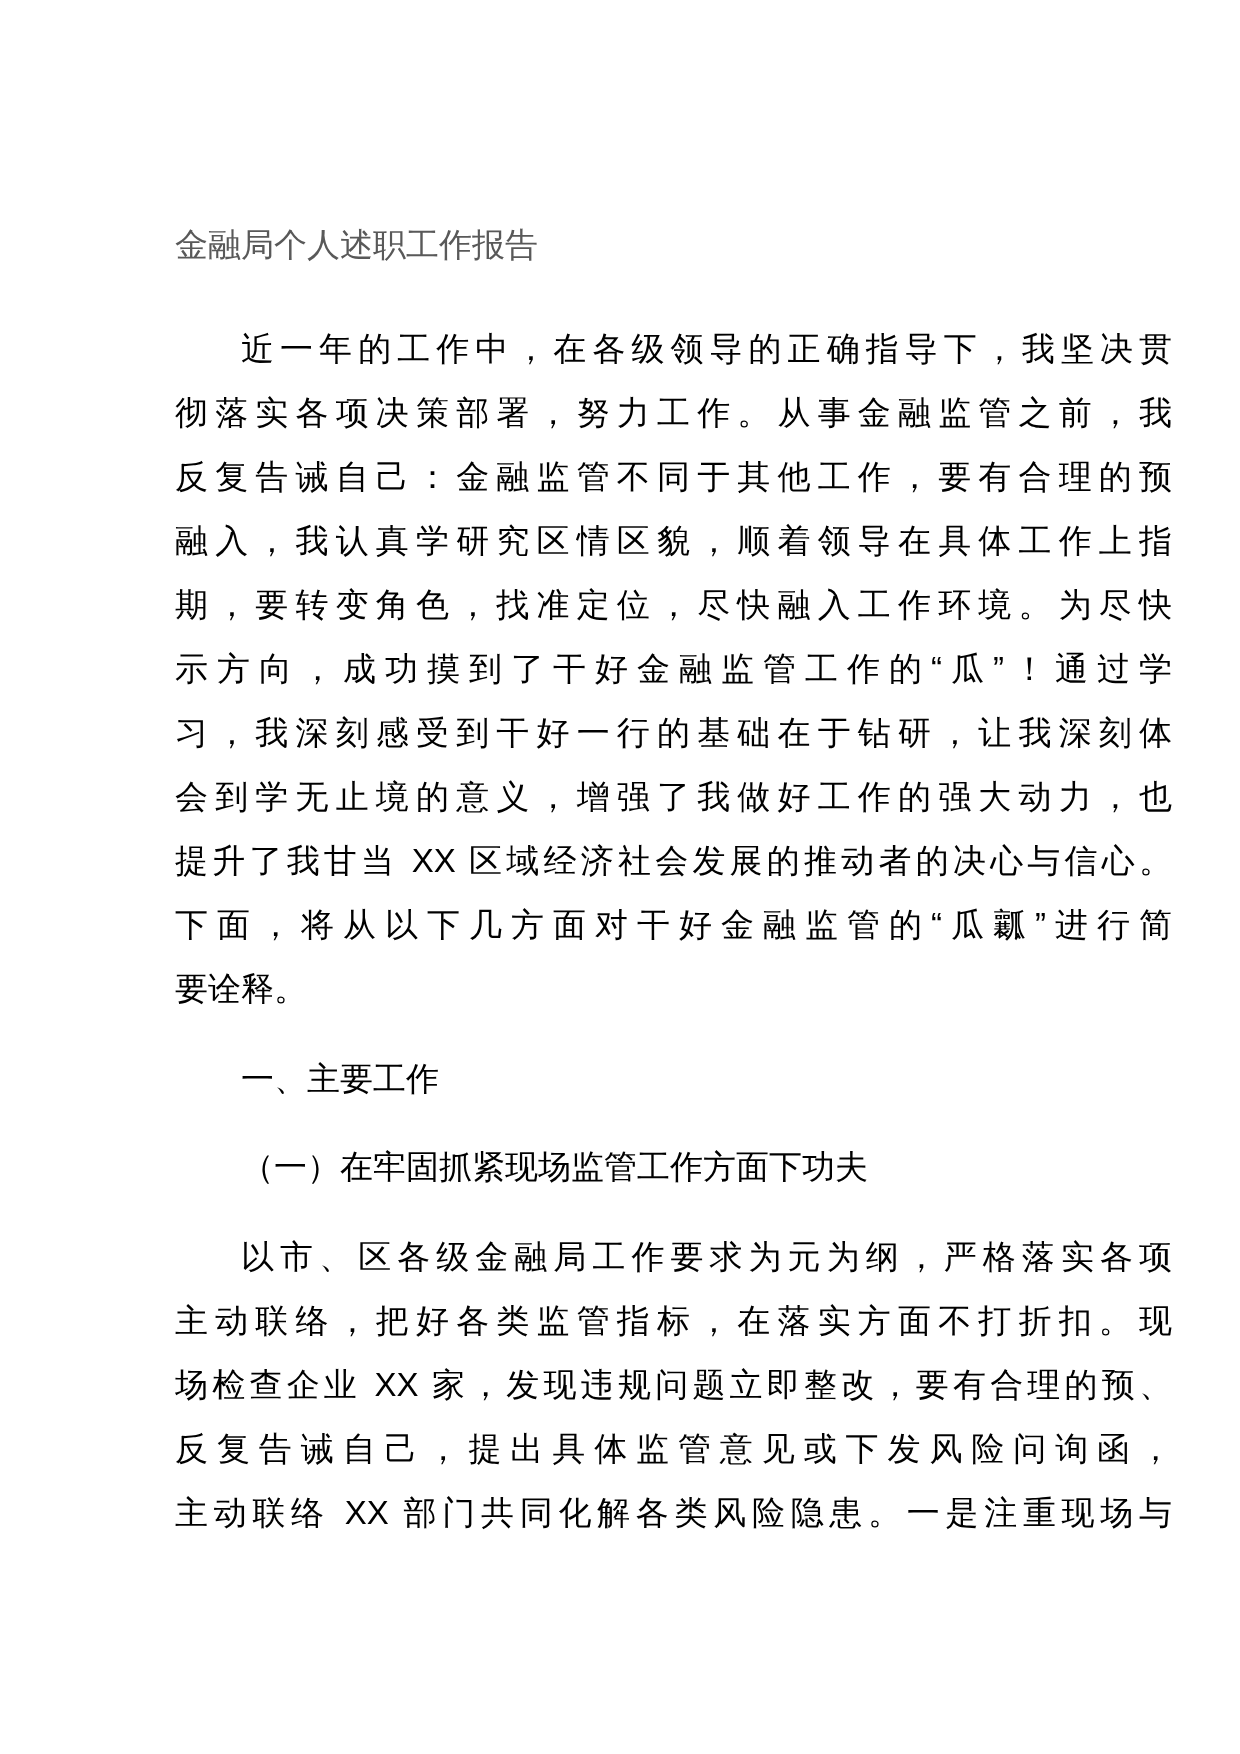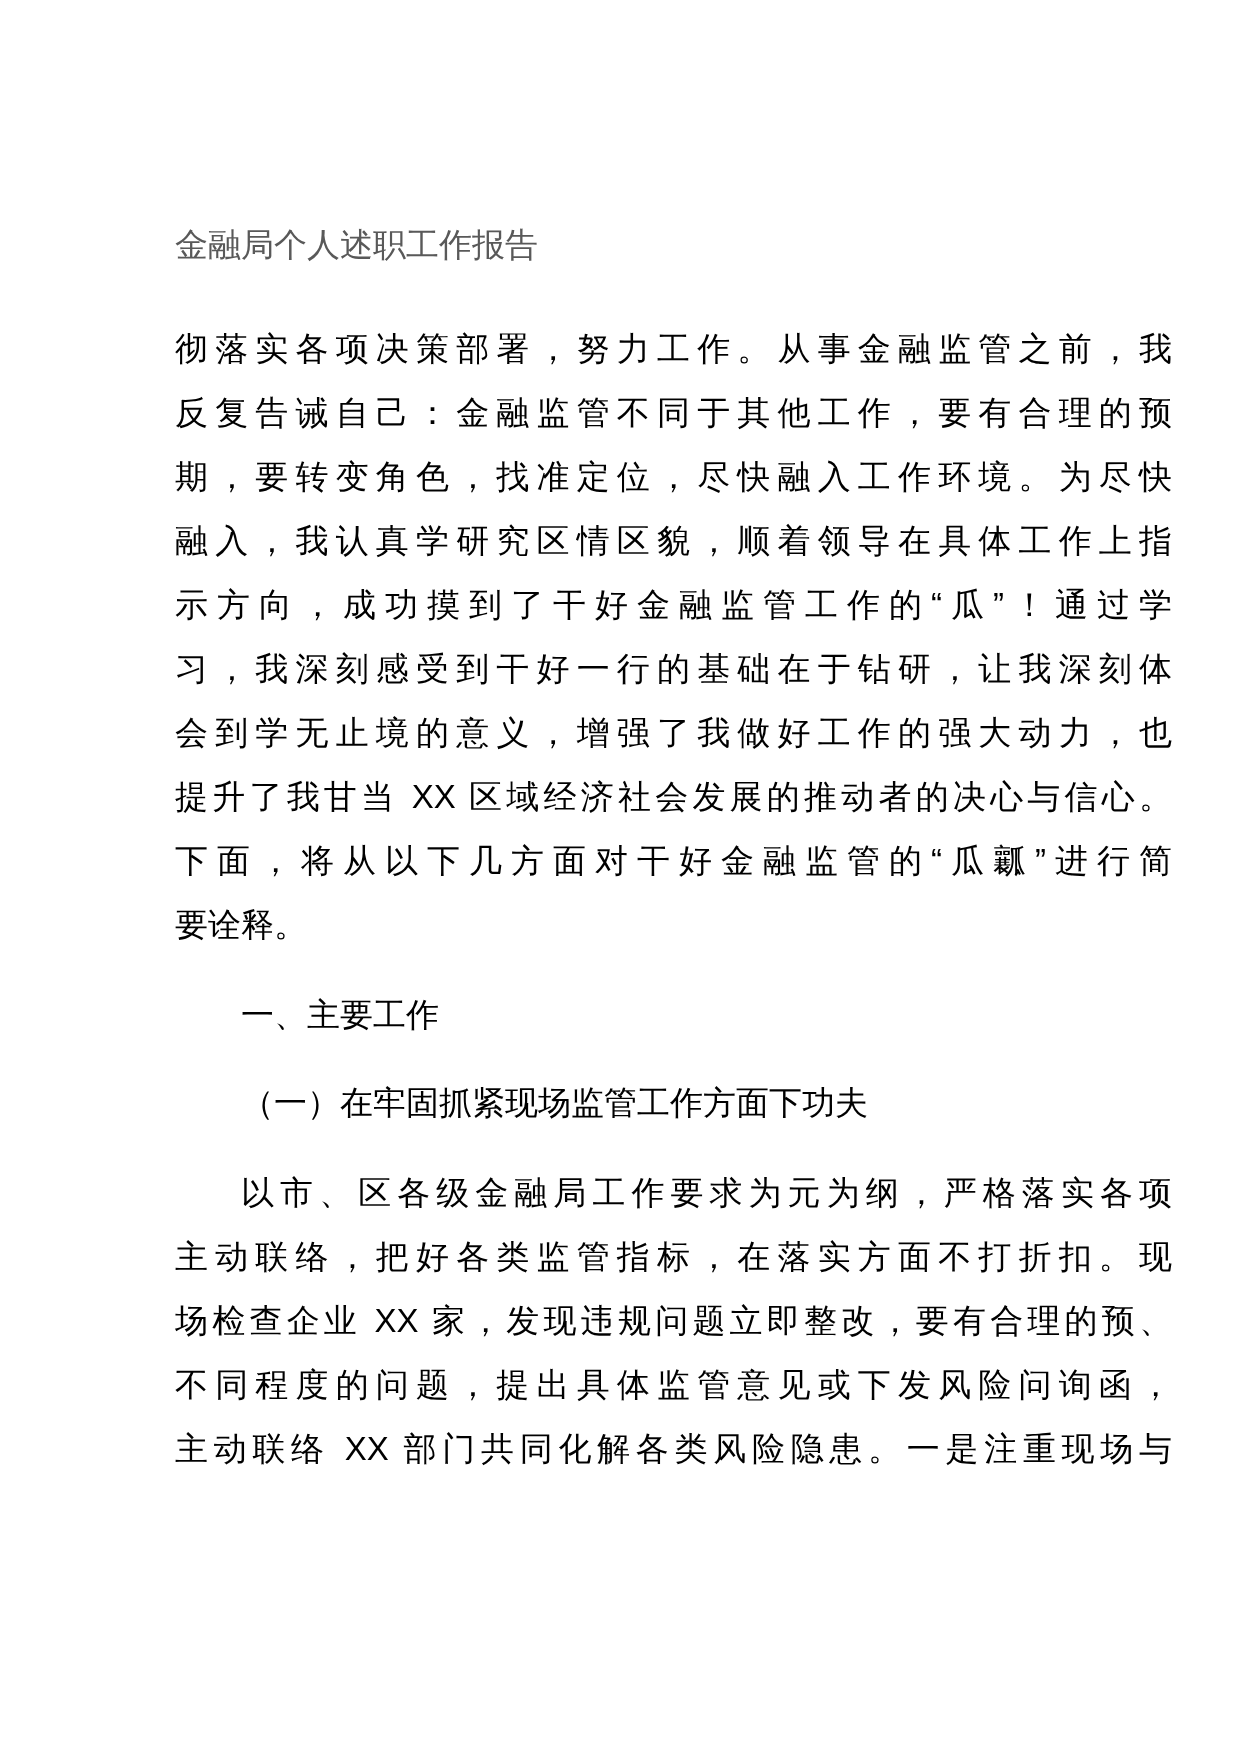--- a/index.html
+++ b/index.html
@@ -64,37 +64,38 @@
   }
 </style>
 </head>
 <body>
 
 <div class="page">
 
   <div class="doc-title">金融局个人述职工作报告</div>
 
   <div class="paragraph">
+    <div class="line fill indent">近一年的工作中，在各级领导的正确指导下，我坚决贯</div>
     <div class="line fill">彻落实各项决策部署，努力工作。从事金融监管之前，我</div>
     <div class="line fill">反复告诫自己：金融监管不同于其他工作，要有合理的预</div>
+    <div class="line fill">融入，我认真学研究区情区貌，顺着领导在具体工作上指</div>
     <div class="line fill">期，要转变角色，找准定位，尽快融入工作环境。为尽快</div>
-    <div class="line fill">融入，我认真学研究区情区貌，顺着领导在具体工作上指</div>
     <div class="line fill">示方向，成功摸到了干好金融监管工作的“瓜”！通过学</div>
     <div class="line fill">习，我深刻感受到干好一行的基础在于钻研，让我深刻体</div>
     <div class="line fill">会到学无止境的意义，增强了我做好工作的强大动力，也</div>
     <div class="line fill">提升了我甘当 XX 区域经济社会发展的推动者的决心与信心。</div>
     <div class="line fill">下面，将从以下几方面对干好金融监管的“瓜瓤”进行简</div>
     <div class="line">要诠释。</div>
   </div>
 
   <div class="heading level-1">一、主要工作</div>
 
   <div class="heading level-2">（一）在牢固抓紧现场监管工作方面下功夫</div>
 
   <div class="paragraph second">
     <div class="line fill indent">以市、区各级金融局工作要求为元为纲，严格落实各项</div>
     <div class="line fill">主动联络，把好各类监管指标，在落实方面不打折扣。现</div>
     <div class="line fill">场检查企业 XX 家，发现违规问题立即整改，要有合理的预、</div>
-    <div class="line fill">不同程度的问题，提出具体监管意见或下发风险问询函，</div>
+    <div class="line fill">反复告诫自己，提出具体监管意见或下发风险问询函，</div>
     <div class="line fill">主动联络 XX 部门共同化解各类风险隐患。一是注重现场与</div>
   </div>
 
 </div>
 
 </body></html>

